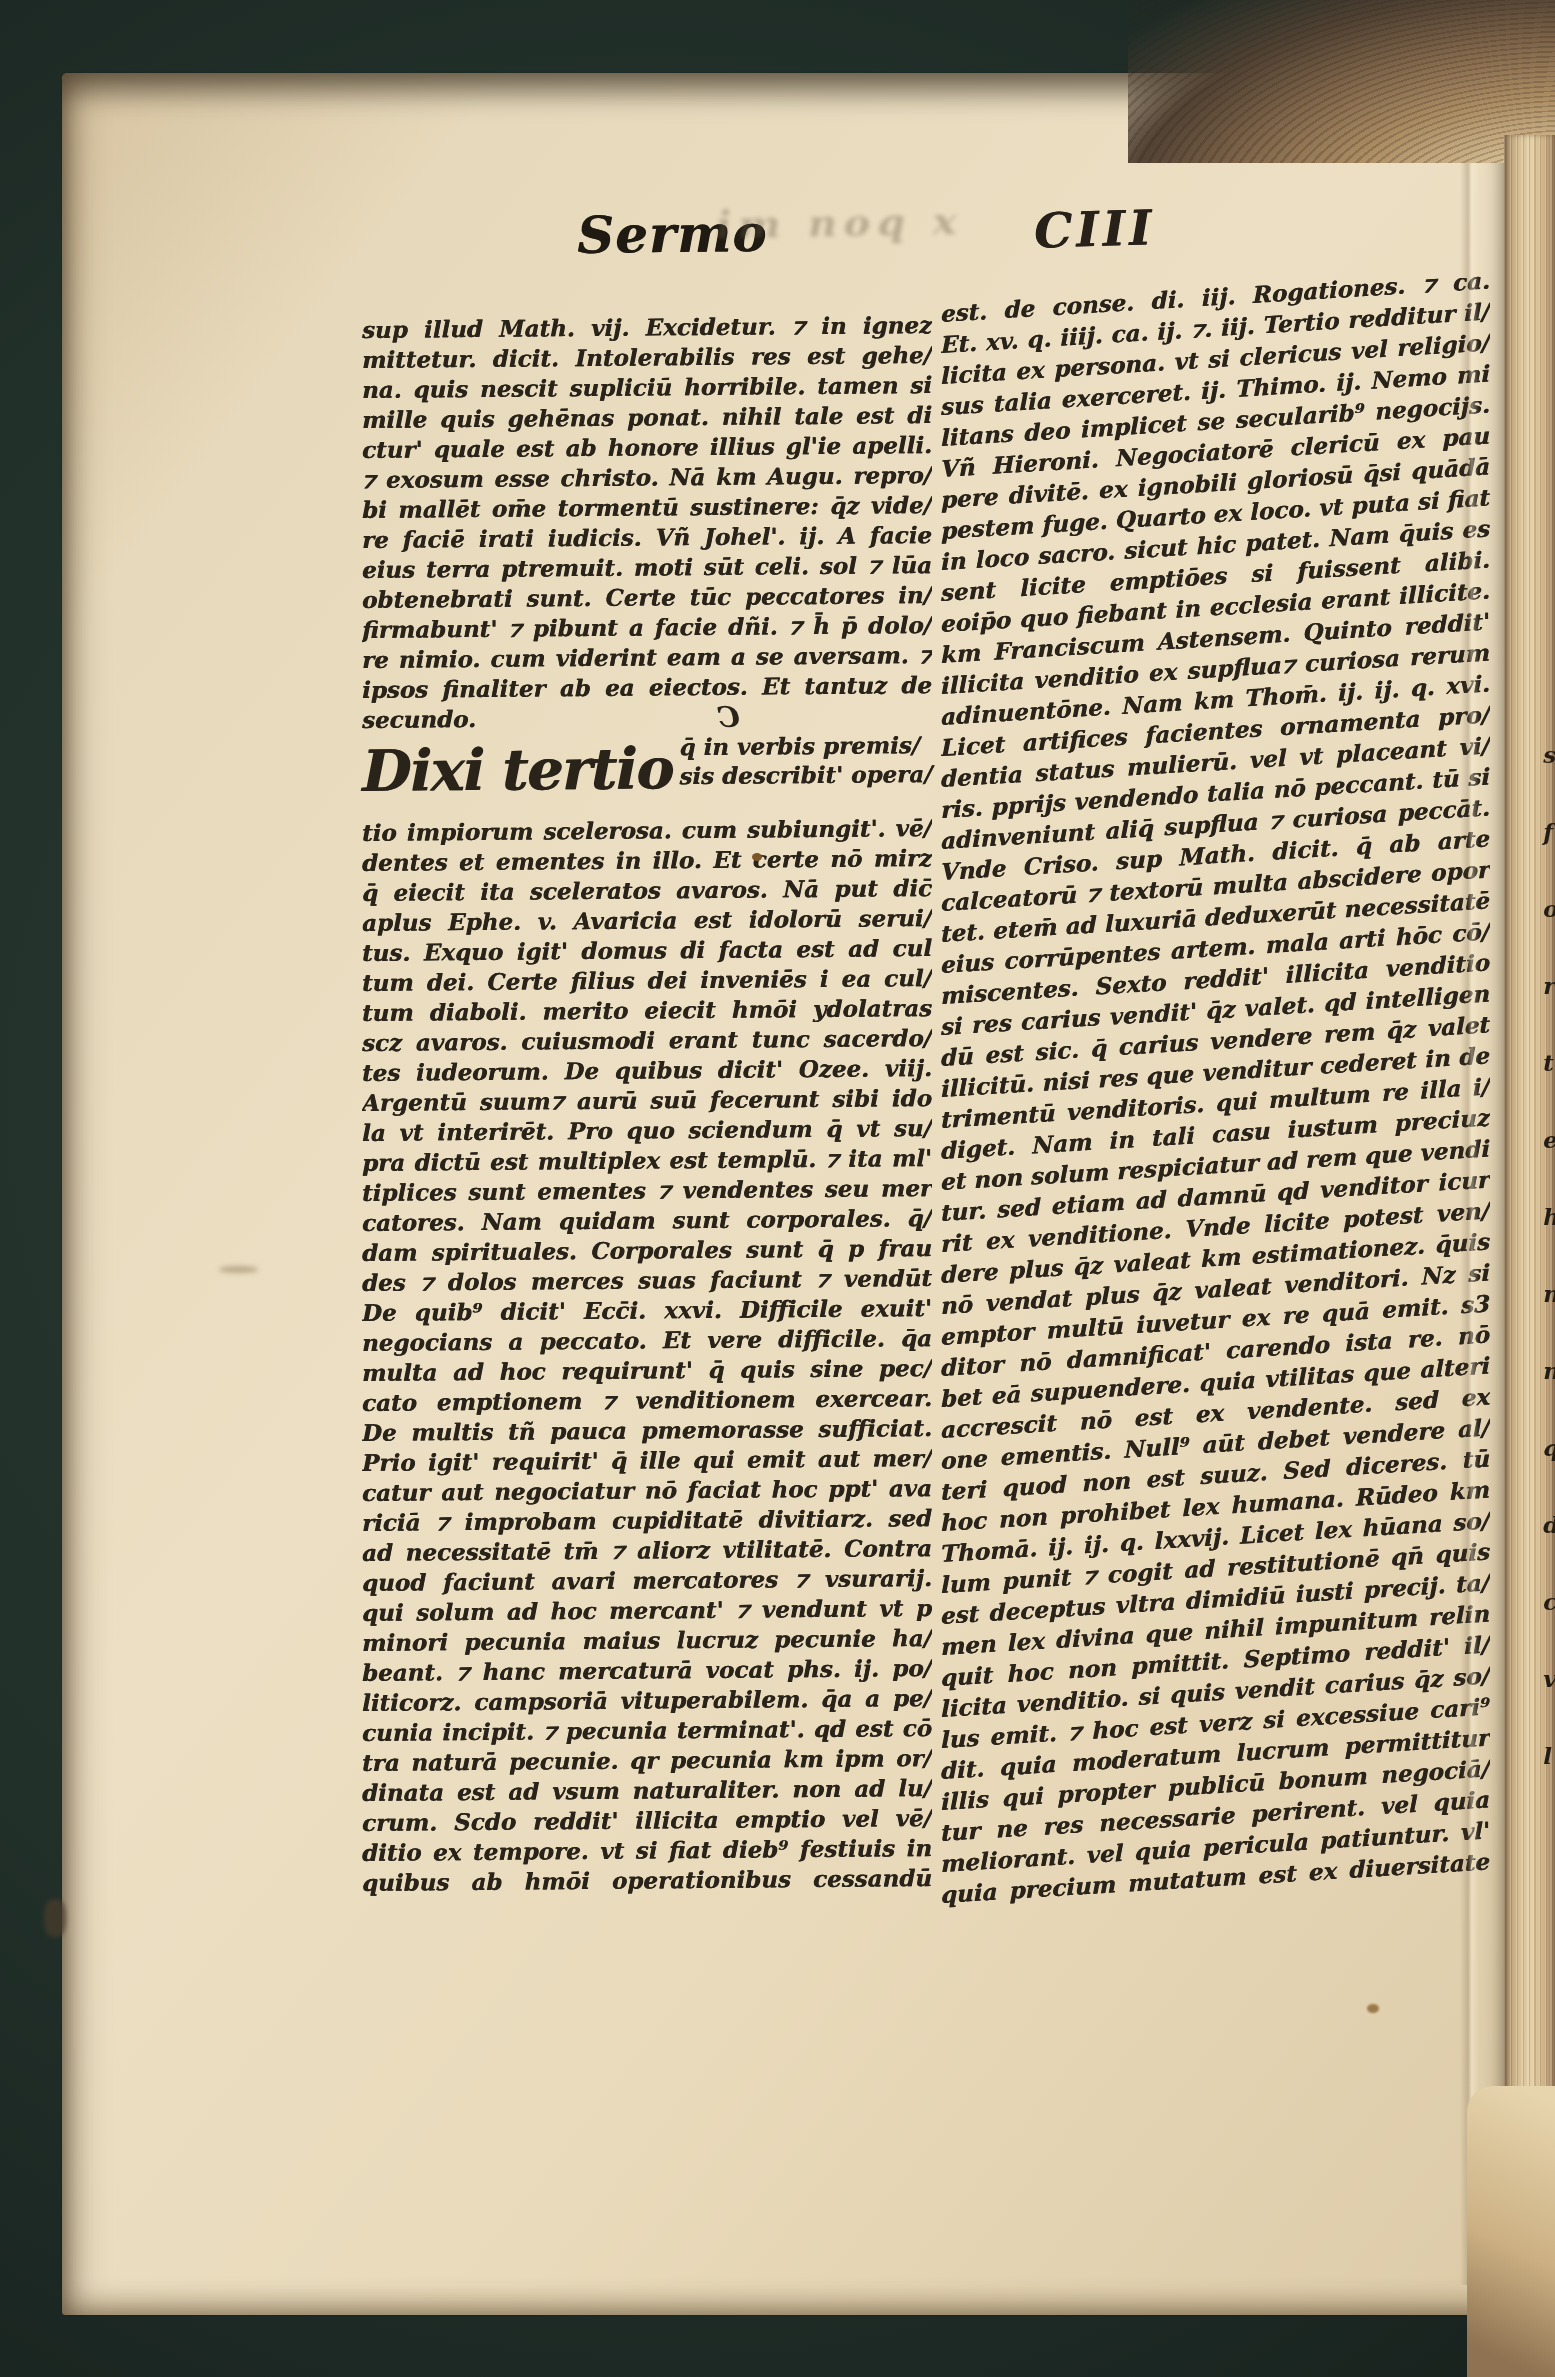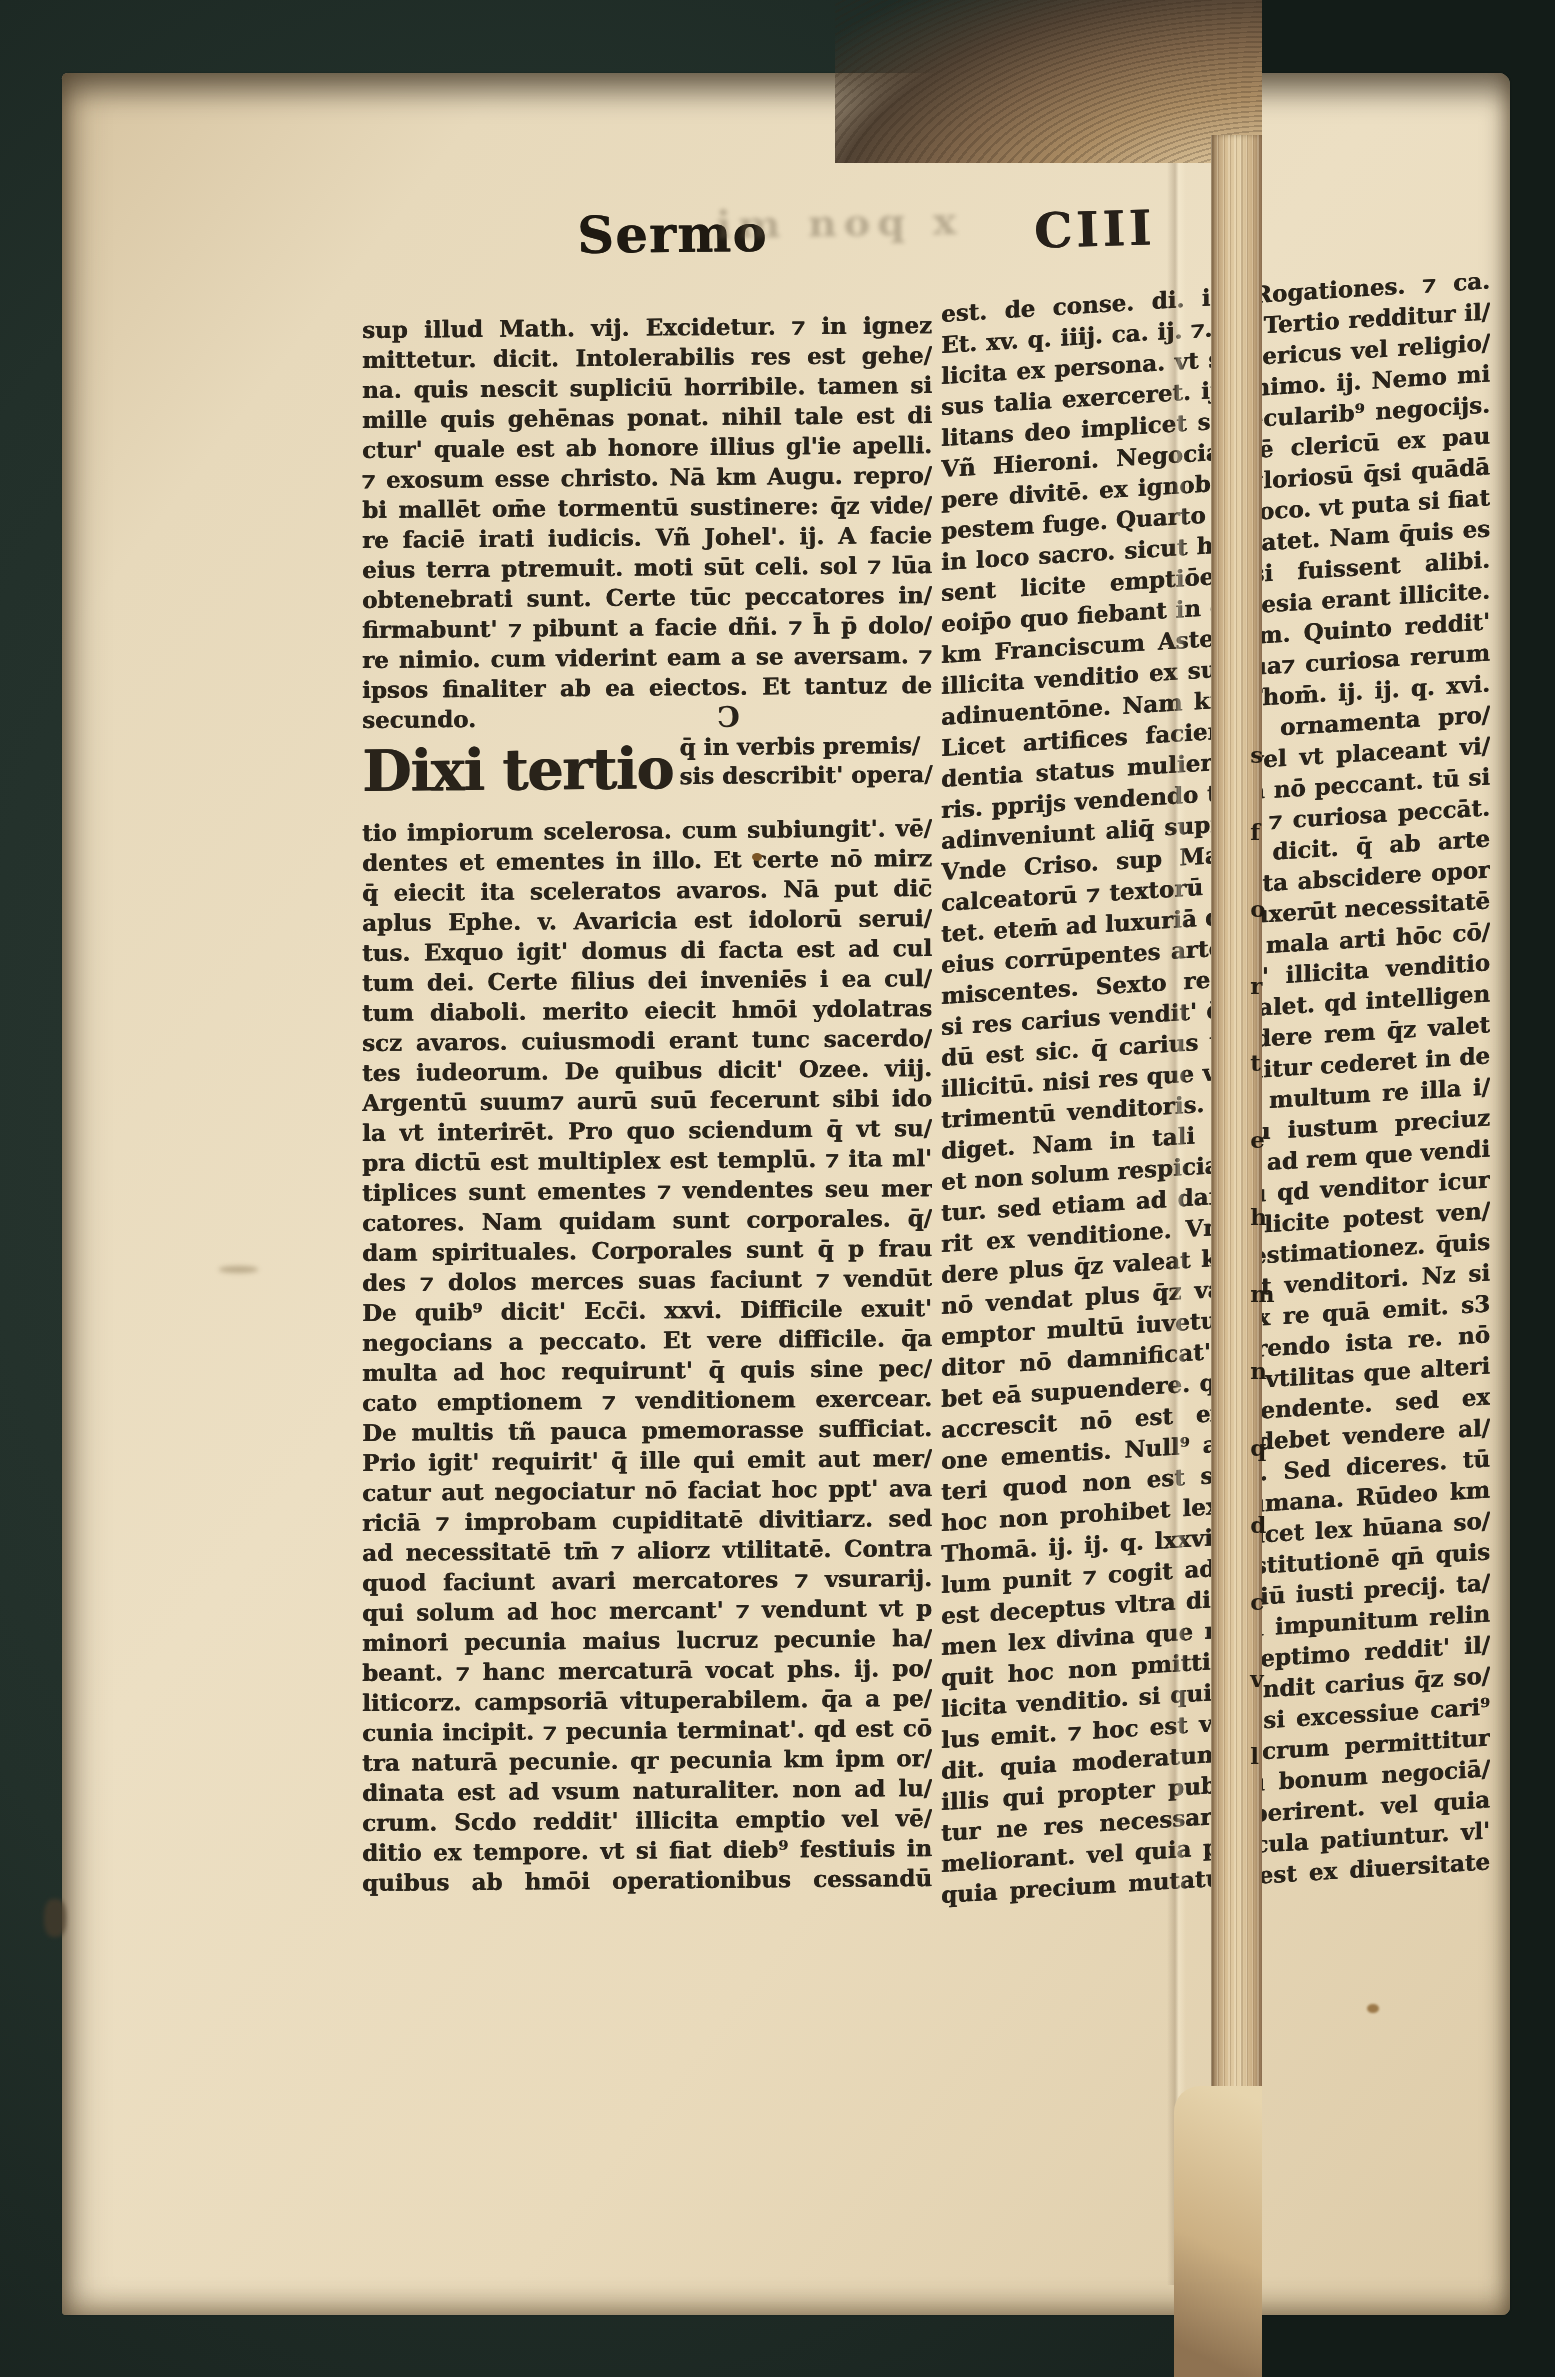--- a/index.html
+++ b/index.html
@@ -1,18 +1,18 @@
 <!DOCTYPE html>
 <html style="font-size:10.4px"><head>
 <meta charset="utf-8">
 <style>
   html,body{margin:0;padding:0;background:#10improper;}
   body{width:1555px;height:2377px;background:#131c18;overflow:hidden;font-family:"DejaVu Serif",serif;}
-  .stage{position:relative;width:1262px;height:2377px;background:
-    radial-gradient(ellipse 130% 90% at 42% 46%, #2a3832 0%, #22302a 45%, #17211d 78%, #0e1513 100%);}
+  .stage{position:relative;width:1555px;height:2377px;background:
+    radial-gradient(ellipse 130% 90% at 42% 46%, #2a3832 0%, #22302a 45%, #17211d 78%, #0e1513 100%); font-style: italic;}
   
   .page{position:absolute;left:62px;top:73px;width:1448px;height:2242px;z-index:1;
     background:linear-gradient(128deg,#d6c3a0 0%,#e7d9bb 14%,#ecdfc3 42%,#e9dabb 68%,#ddcba8 100%);
     border-radius:5.2px 11.7px 7.8px 3.9px;
     box-shadow: inset 0 19.4px 27px rgba(25,18,8,.5),
                 inset 17px 0 32px rgba(70,52,28,.25),
                 inset -5.2px 0 14.2px rgba(90,68,38,.18),
                 inset 0 -13px 22px rgba(95,74,42,.35),
                 0 0 1.3px rgba(0,0,0,.5);}
   .page-left-edges{position:absolute;left:53px;top:97px;width:11px;height:2188px;z-index:2;

